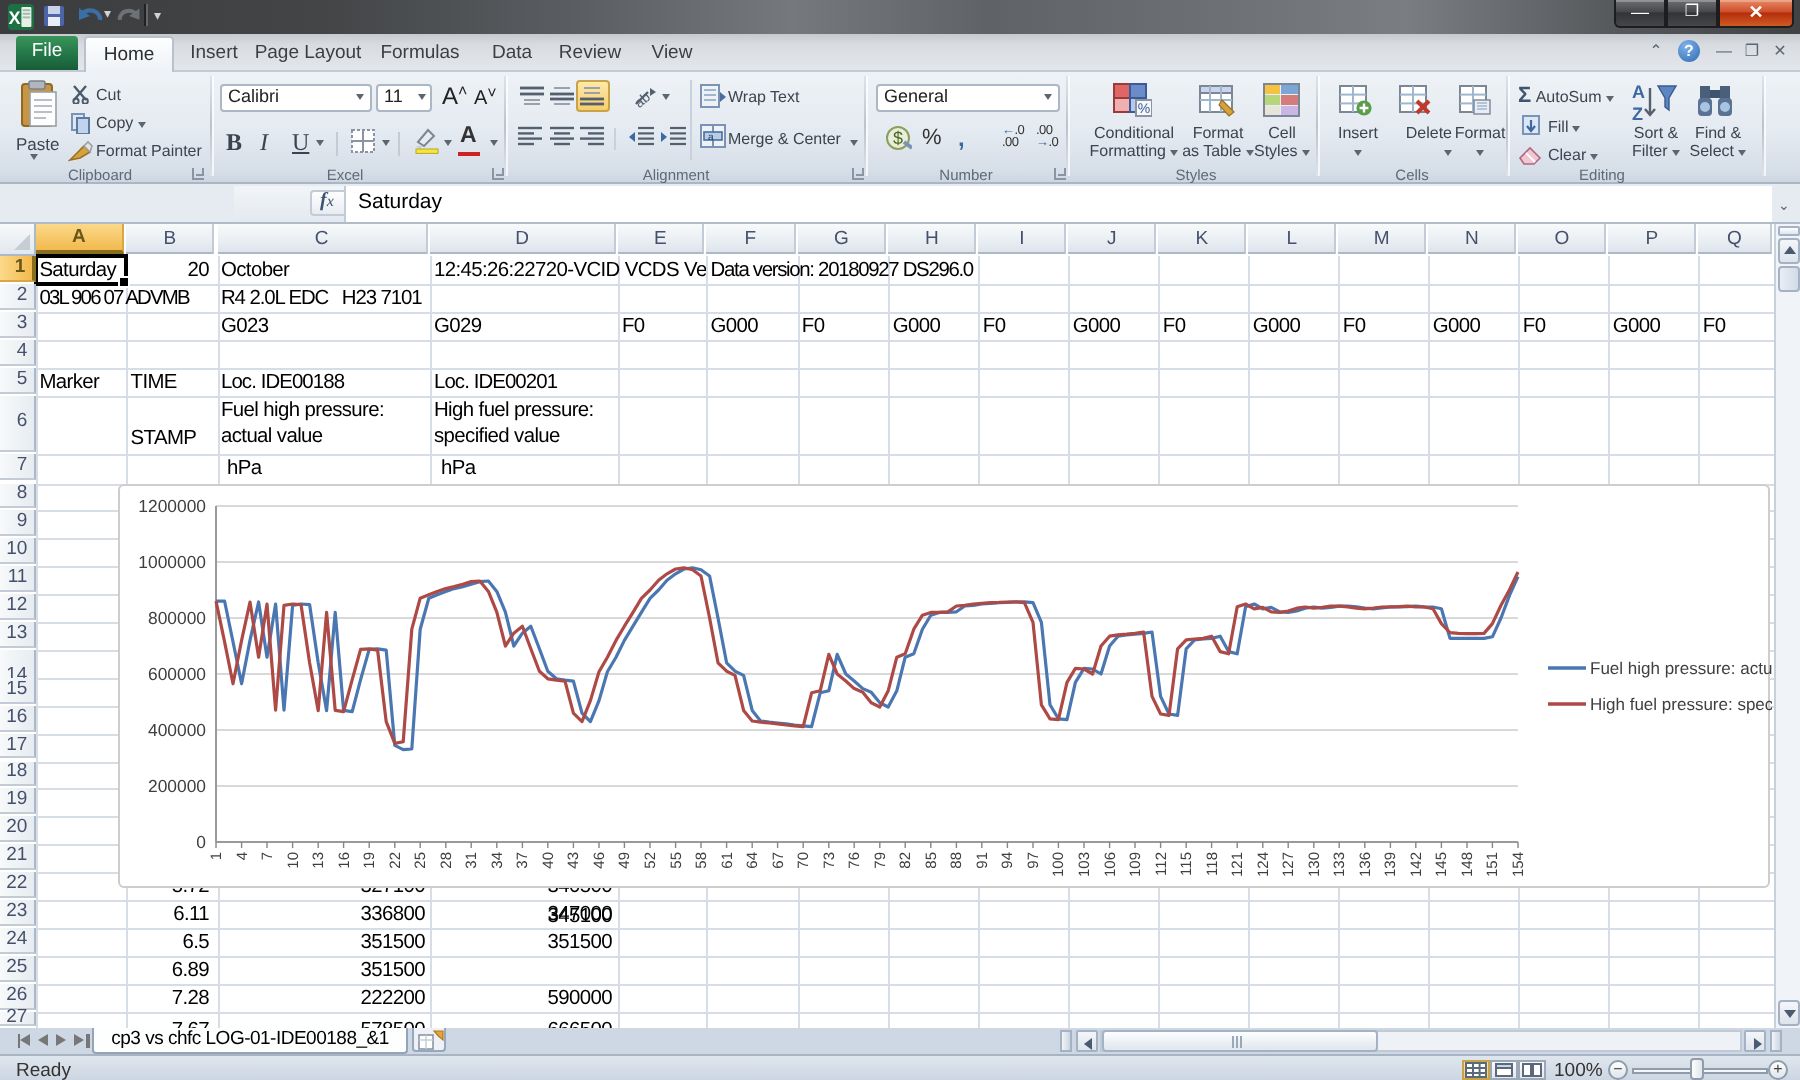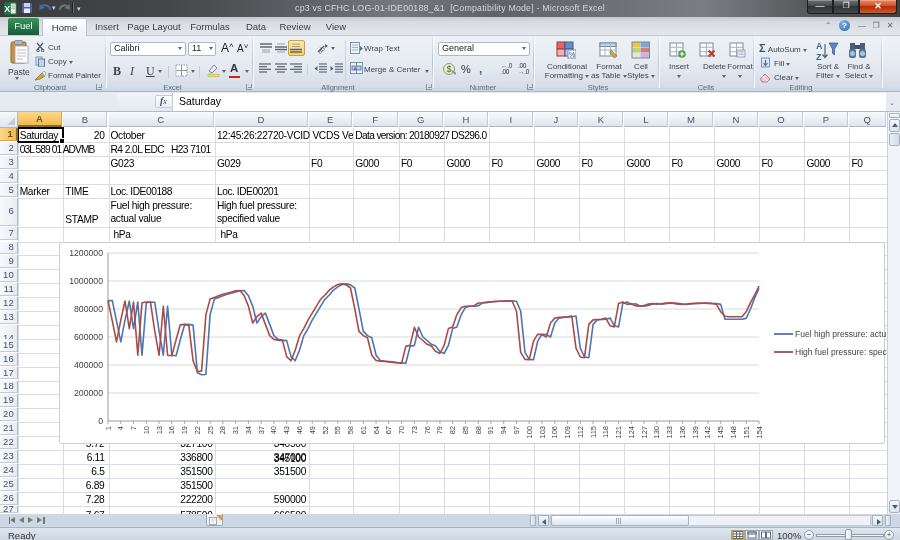--- a/index.html
+++ b/index.html
@@ -85,36 +85,35 @@
       <path d="M14 8 A5 4.5 0 0 0 5 5" stroke="#3a6ea5" stroke-width="2.2" fill="none"></path>
       <path d="M3.5 2 L3.5 8 L9 6 Z" fill="#3a6ea5"></path>
     </svg>
 <span class="qat" style="left:52px;color:#cfd3d8;font-size:7px;line-height:11px">▾</span>
 <svg class="qat" style="left:58px;opacity:.5" width="15" height="13" viewBox="0 0 16 13">
       <path d="M2 8 A5 4.5 0 0 1 11 5" stroke="#9aa4ae" stroke-width="2.2" fill="none"></path>
       <path d="M12.5 2 L12.5 8 L7 6 Z" fill="#9aa4ae"></path>
     </svg>
 <span class="qat" style="left:72px;width:1px;height:11px;background:#222;box-shadow:1px 0 0 #666"></span>
 <span class="qat" style="left:77px;color:#cfd3d8;font-size:7px;line-height:13px">▾</span>
-<div id="ttext">cp3 vs CFHC LOG-01-IDE00188_&amp;1&nbsp; [Compatibility Mode] - Microsoft Excel</div>
 <div class="winbtns">
       <div class="wb first">
         <span>—</span>
       </div>
       <div class="wb">
         <span style="font-size:8px">❐</span>
       </div>
       <div class="wb close">
         <span style="font-weight:bold">✕</span>
       </div>
     </div>
 </div>
 
 <div id="tabrow">
-<div class="ftab">Fuel</div>
+<div class="ftab">File</div>
 <div class="rtab sel" style="left:42px;width:45px">Home</div>
 <div class="rtab" style="left:88px;width:38px">Insert</div>
 <div class="rtab" style="left:126px;width:56px">Page Layout</div>
 <div class="rtab" style="left:184px;width:52px">Formulas</div>
 <div class="rtab" style="left:240px;width:32px">Data</div>
 <div class="rtab" style="left:274px;width:42px">Review</div>
 <div class="rtab" style="left:318px;width:36px">View</div>
 <div class="minctl" style="left:822px;width:12px">⌃</div>
 <div class="minctl" style="left:838px;width:13px"><span style="display:inline-block;width:11px;height:11px;border-radius:50%;background:radial-gradient(circle at 4px 3px,#7fb2e8,#2f6cb3);color:#fff;font-size:8px;line-height:11px;font-weight:bold">?</span></div>
 <div class="minctl" style="left:856px;width:12px">—</div>
@@ -448,21 +447,21 @@
 <div class="gh" style="top:450.0px"></div>
 <div class="gh" style="top:463.9px"></div>
 <div class="gh" style="top:477.8px"></div>
 <div class="gh" style="top:491.7px"></div>
 <div class="gh" style="top:505.6px"></div>
 <div class="ct" style="top:128.5px;left:19.7px;">Saturday</div>
 <div class="ct" style="top:128.5px;right:795.5px;">20</div>
 <div class="ct" style="top:128.5px;left:110.5px;">October</div>
 <div class="ct" style="top:128.5px;left:217.0px;"><span class="clip" style="width:136px">12:45:26:22720-VCID VCDS Versio</span></div>
 <div class="ct" style="top:128.5px;left:355.3px;"><span style="letter-spacing:-0.65px">Data version: 20180927 DS296.0</span></div>
-<div class="ct" style="top:142.5px;left:19.7px;"><span style="letter-spacing:-0.9px">03L 589 01 ADVMB</span></div>
+<div class="ct" style="top:142.5px;left:19.7px;"><span style="letter-spacing:-0.9px">03L 906 07 ADVMB</span></div>
 <div class="ct" style="top:142.5px;left:110.5px;"><span style="letter-spacing:-0.55px">R4 2.0L EDC&nbsp;&nbsp; H23 7101</span></div>
 <div class="ct" style="top:156.5px;left:110.5px;">G023</div>
 <div class="ct" style="top:156.5px;left:217.0px;">G029</div>
 <div class="ct" style="top:156.5px;left:311.0px;">F0</div>
 <div class="ct" style="top:156.5px;left:355.3px;">G000</div>
 <div class="ct" style="top:156.5px;left:400.9px;">F0</div>
 <div class="ct" style="top:156.5px;left:446.4px;">G000</div>
 <div class="ct" style="top:156.5px;left:491.4px;">F0</div>
 <div class="ct" style="top:156.5px;left:536.4px;">G000</div>
 <div class="ct" style="top:156.5px;left:581.4px;">F0</div>
@@ -739,20 +738,21 @@
     </div>
 </div>
 
 <div id="tabbar">
 <div class="navarr" style="left:10px;border-right:5px solid #777"></div>
     <span style="position:absolute;left:8.5px;top:2.5px;width:1.5px;height:7px;background:#777"></span>
 <div class="navarr" style="left:19px;border-right:5px solid #777"></div>
 <div class="navarr" style="left:28px;border-left:5px solid #777"></div>
 <div class="navarr" style="left:37px;border-left:5px solid #777"></div>
     <span style="position:absolute;left:43px;top:2.5px;width:1.5px;height:7px;background:#777"></span>
+<div id="stab">cp3 vs chfc LOG-01-IDE00188_&amp;1</div>
 <div style="position:absolute;left:206px;top:0;width:17px;height:12px;background:#eef2f7;border:1px solid #98a8bc;border-top:none;border-radius:0 0 2px 2px">
       <svg width="13" height="10" style="position:absolute;left:2px;top:1px">
         <rect x="0.5" y="2.5" width="7" height="7" fill="#fff" stroke="#8a95a3" stroke-width="0.8"></rect>
         <line x1="0.5" y1="5" x2="7.5" y2="5" stroke="#c3ccd6" stroke-width="0.7"></line>
         <line x1="4" y1="2.5" x2="4" y2="9.5" stroke="#c3ccd6" stroke-width="0.7"></line>
         <path d="M8 0.5 L12.5 0.5 L12.5 5 L10.2 3 Z" fill="#e8a33d" stroke="#b07a1e" stroke-width="0.6"></path>
       </svg>
     </div>
 <div style="position:absolute;left:530px;top:1px;width:6px;height:11px;background:linear-gradient(90deg,#f2f5f9,#ccd5e0);border:1px solid #a5b2c3"></div>
 <div style="position:absolute;left:538px;top:1px;width:11px;height:11px;background:linear-gradient(#f4f6f9,#dde4ec);border:1px solid #a5b2c3;border-radius:1px">

